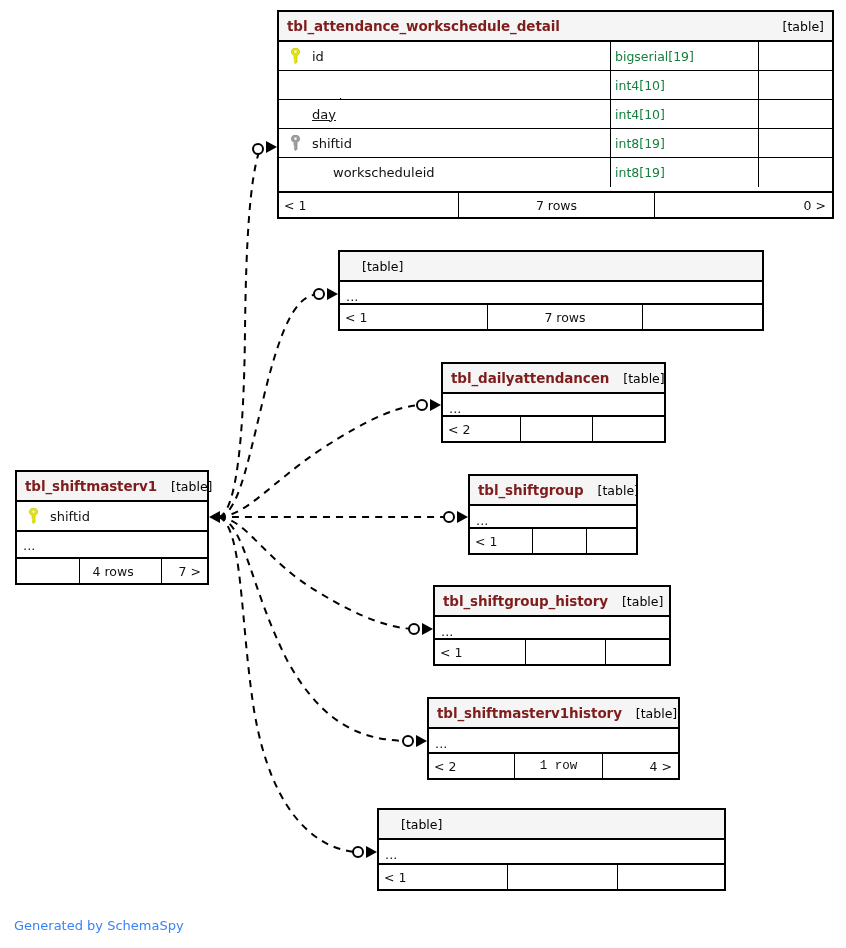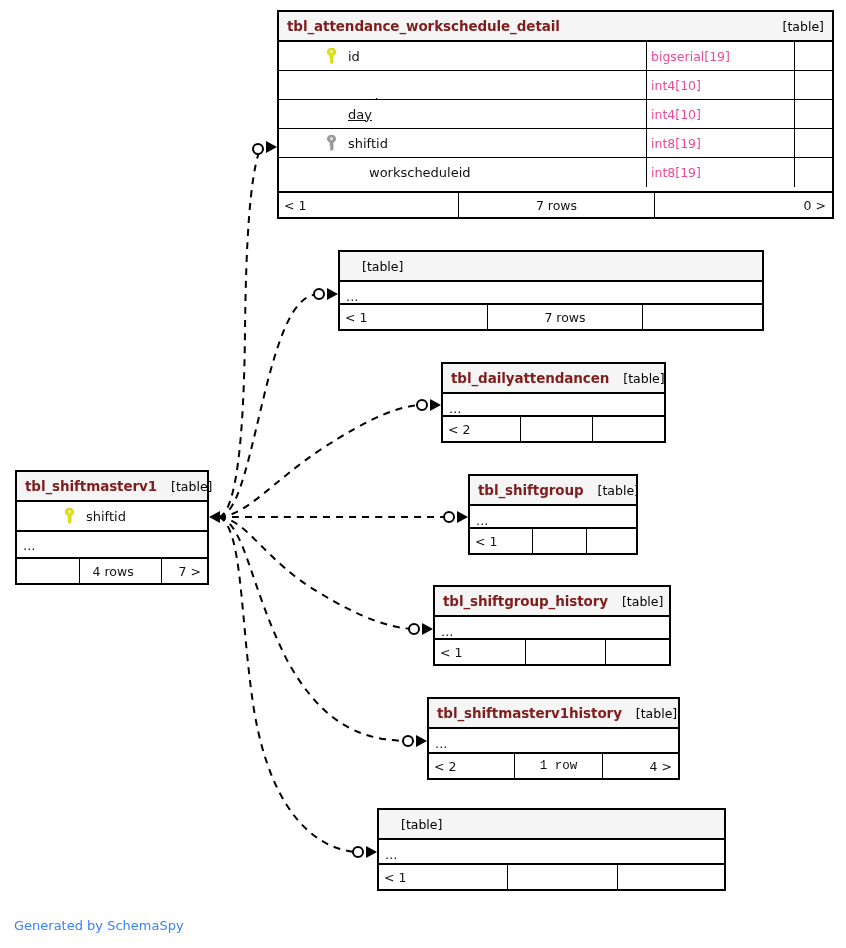--- a/index.html
+++ b/index.html
@@ -63,42 +63,41 @@
 
   .tbl-body {
     box-sizing: border-box;
   }
 
   .col-row {
     display: flex;
     box-sizing: border-box;
     height: 29px;
     border-bottom: 1.5px solid #000000;
-    padding-left: 36px;
   }
   .col-row:last-child { border-bottom: none; }
 
   .col-name {
     display: flex;
     align-items: center;
     box-sizing: border-box;
     padding-left: 6px;
     font-size: 13px;
     color: #111111;
     white-space: nowrap;
     overflow: hidden;
   }
   .col-type {
     display: flex;
     align-items: center;
     box-sizing: border-box;
     border-left: 1.5px solid #000000;
     padding-left: 4px;
     font-size: 12.5px;
-    color: #ec4899;
+    color: #15803d;
     white-space: nowrap;
   }
   .col-extra {
     box-sizing: border-box;
     border-left: 1.5px solid #000000;
   }
 
   .key-slot {
     width: 20px;
     min-width: 20px;

